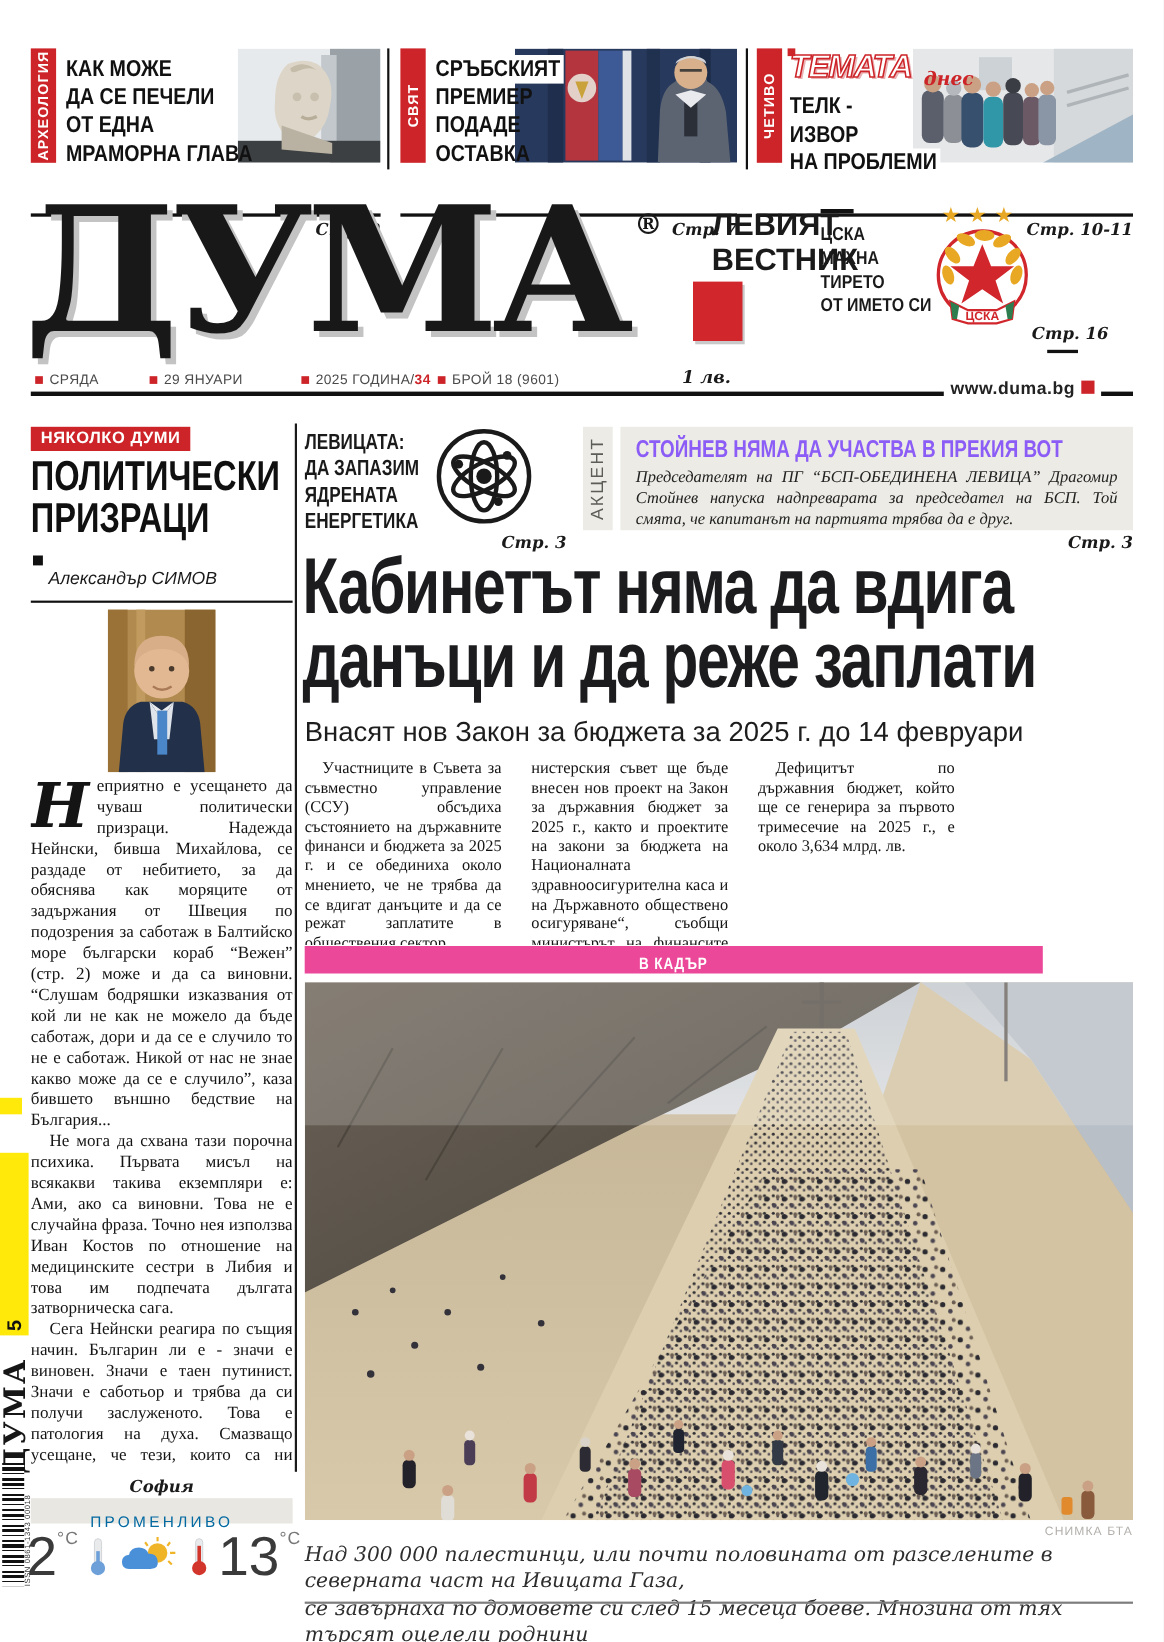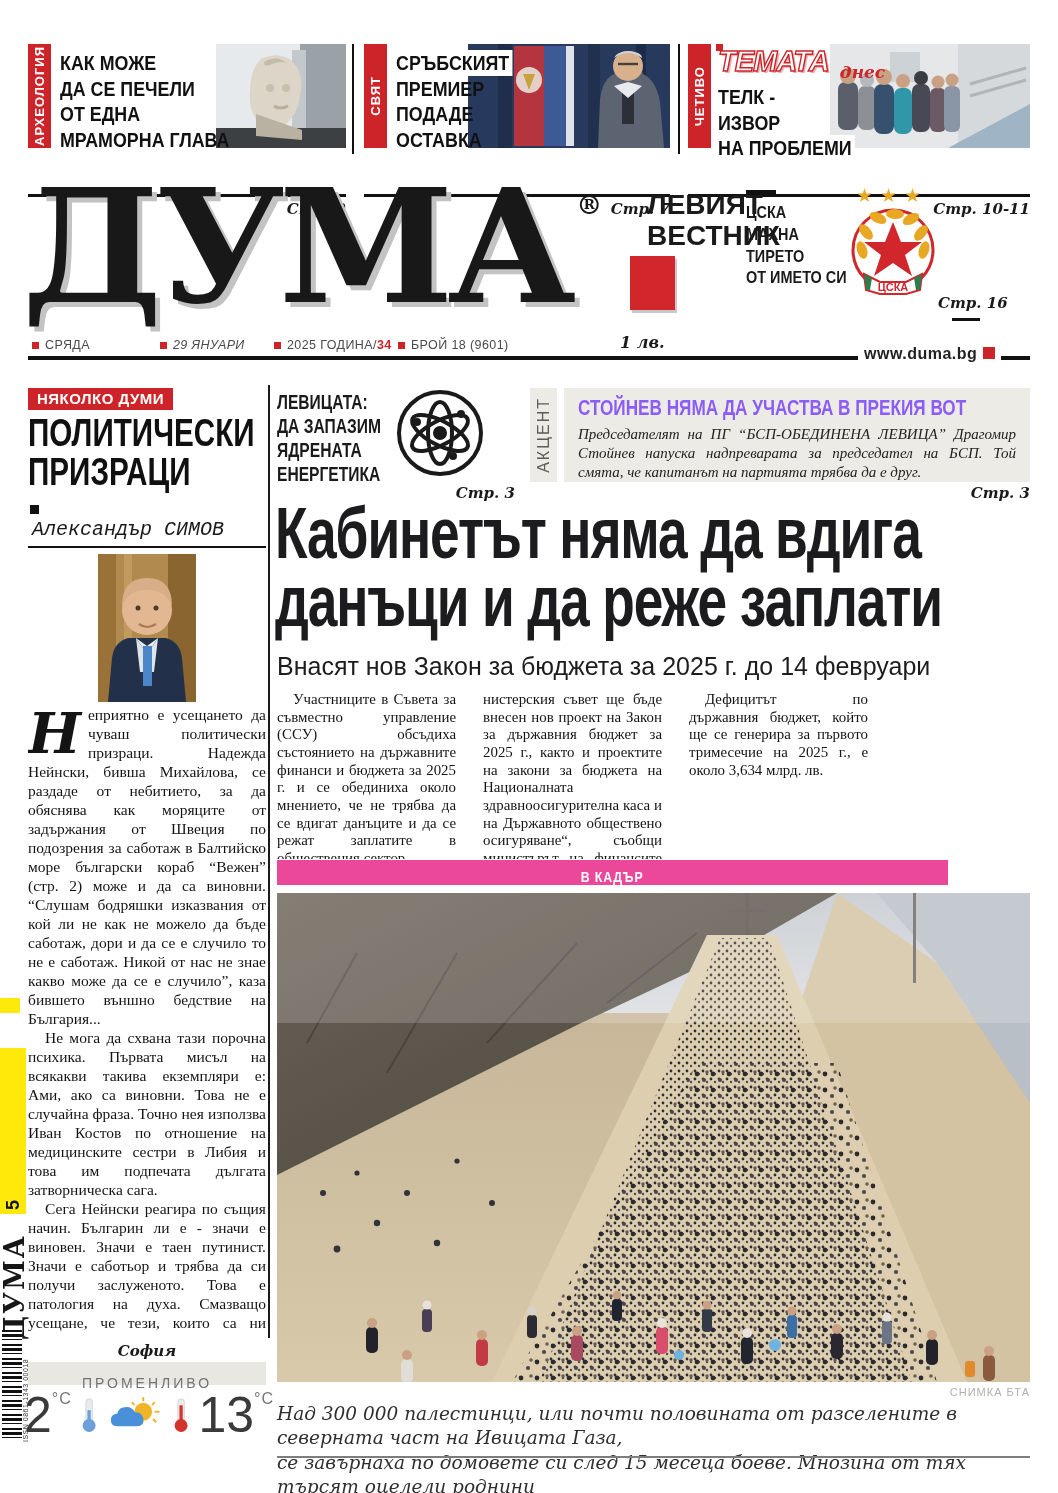--- a/index.html
+++ b/index.html
@@ -72,31 +72,31 @@
   .vlogo { position:absolute; left:-1px; top:1222px; height:118px; writing-mode:vertical-rl; transform:rotate(180deg); font-family:"DejaVu Serif", serif; font-weight:700; font-size:27px; letter-spacing:2px; color:#161616; }
   .barcode { position:absolute; left:2px; top:1330px; width:20px; height:112px;
     background:repeating-linear-gradient(to bottom,#111 0 2px,#fff 2px 4px,#111 4px 7px,#fff 7px 9px,#111 9px 10px,#fff 10px 14px); }
   .issn { position:absolute; left:22px; top:1330px; height:112px; writing-mode:vertical-rl; transform:rotate(180deg); font-family:"Liberation Sans", sans-serif; font-size:7px; color:#333; letter-spacing:0.5px; }
 
   
   .opinion { position:absolute; left:28px; top:0; width:238px; }
   .op-kicker { position:absolute; left:0; top:388px; background:#cc2429; color:#fff; font-family:"Liberation Sans", sans-serif; font-weight:700; font-size:15px; padding:2px 9px 3px; letter-spacing:0.5px; }
   .op-title { position:absolute; left:0; top:414px; font-family:"Liberation Sans", sans-serif; font-weight:900; font-size:38px; line-height:1.02; color:#101010; }
   .op-bullet { position:absolute; left:2px; top:505px; width:9px; height:9px; background:#111; }
-  .op-author { position:absolute; left:4px; top:518px; font-family:Liberation Mono, monospace; font-style:italic; font-size:20px; }
+  .op-author { position:absolute; left:16px; top:518px; font-family:Liberation Sans, sans-serif; font-style:italic; font-size:16px; }
   .op-rule { position:absolute; left:0; top:546px; width:238px; height:2px; background:#111; }
   .op-photo { position:absolute; left:70px; top:554px; width:98px; height:148px; }
   .op-body { position:absolute; left:0; top:706px; width:238px; height:632px; overflow:hidden;
     font-size:15.5px; line-height:1.225; text-align:justify; color:#141414; }
   .op-body p { margin:0; }
   .op-body p.ind { text-indent:17px; }
   .dropcap { float:left; font-family:"DejaVu Serif", serif; font-style:italic; font-weight:700; font-size:56px; line-height:0.8; margin:5px 7px 0 0; }
   .op-city { position:absolute; left:0; top:1342px; width:238px; text-align:center; font-family:"DejaVu Serif", serif; font-style:italic; font-weight:700; font-size:15px; }
   .op-cond { position:absolute; left:0; top:1362px; width:238px; height:23px; background:#e8e7e2; display:flex; align-items:center; justify-content:center; }
-  .op-cond span { font-family:"Liberation Sans", sans-serif; font-size:14px; letter-spacing:3px; color:#737373;margin-top:18px; }
+  .op-cond span { font-family:"Liberation Sans", sans-serif; font-size:14px; letter-spacing:3px; color:#0369a1;margin-top:18px; }
   .weather { position:absolute; left:-4px; top:1390px; width:250px; display:flex; align-items:center; justify-content:center; gap:9px; }
   .wtemp { font-family:"Liberation Sans", sans-serif; font-weight:400; font-size:50px; color:#3a3a3a; line-height:1; }
   .wdeg { font-size:16px; vertical-align:28px; color:#777; letter-spacing:1px; }
 
   .colrule { position:absolute; left:268px; top:385px; width:2px; height:953px; background:#1a1a1a; }
 
   
   .main { position:absolute; left:277px; top:0; width:753px; }
   .energy { position:absolute; left:0; top:388px; width:240px; }
   .en-title { position:absolute; left:0; top:2px; font-family:"Liberation Sans", sans-serif; font-weight:900; font-size:20px; line-height:1.2; }
@@ -273,21 +273,21 @@
       <path d="M14 68 L22 72 L20 84 L16 84 Z" fill="#2e7d4f"></path>
       <path d="M72 68 L64 72 L66 84 L70 84 Z" fill="#2e7d4f"></path>
       <text x="43" y="85" text-anchor="middle" font-family="Liberation Sans, sans-serif" font-weight="bold" font-size="11" fill="#d0262c">ЦСКА</text>
     </svg>
   </div>
   <div class="sport-page">Стр. 16</div>
   <div class="sport-dash"></div>
 
   <div class="dateline">
     <span class="dl-item" style="left:0;"><span class="sq"></span><span>СРЯДА</span></span>
-    <span class="dl-item" style="left:128px;font-style:italic;"><span class="sq"></span><span>29 ЯНУАРИ</span></span>
+    <span class="dl-item" style="left:104px;"><span class="sq"></span><span>29 ЯНУАРИ</span></span>
     <span class="dl-item" style="left:242px;"><span class="sq"></span><span>2025 ГОДИНА/</span><span class="dl-red">34</span></span>
     <span class="dl-item" style="left:366px;"><span class="sq"></span><span>БРОЙ 18 (9601)</span></span>
   </div>
   <div class="price">1 лв.</div>
   <div class="mastbar"></div>
   <div class="site"><span>www.duma.bg</span><span class="sq"></span></div>
 
   <div class="ytab-s"></div>
   <div class="ytab">
       <span>5</span>

